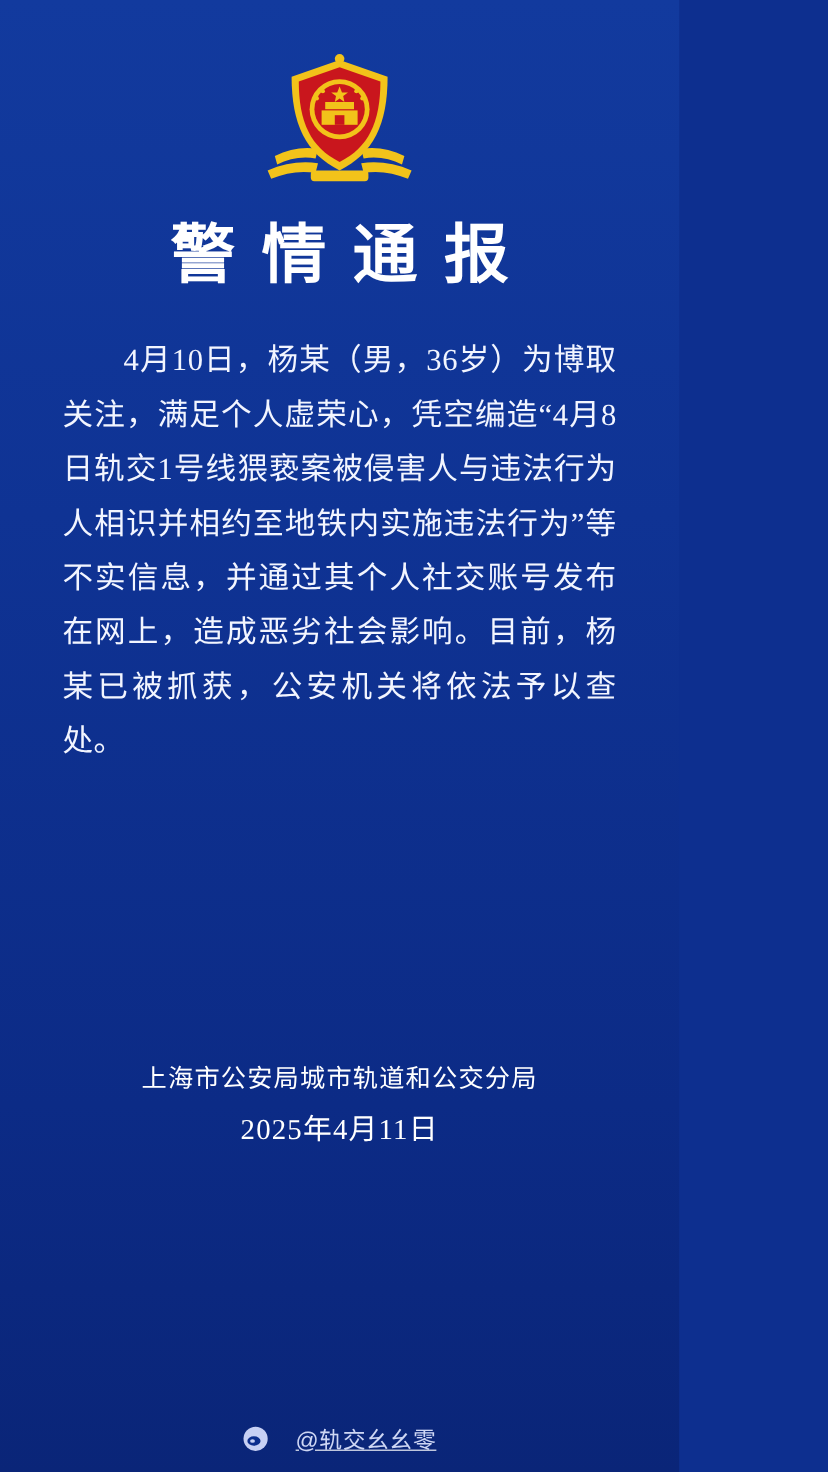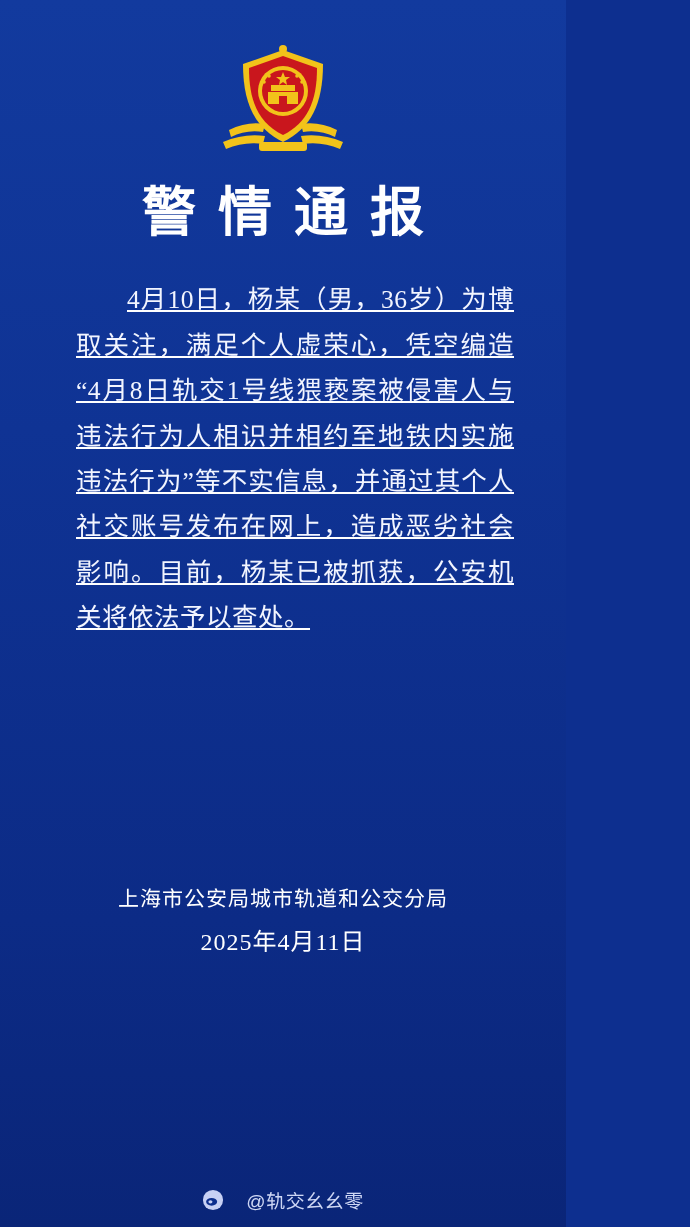--- a/index.html
+++ b/index.html
@@ -45,22 +45,21 @@
     font-weight: bold;
     letter-spacing: 22px;
     text-indent: 22px;
     color: #ffffff;
     font-family: "Liberation Serif", "DejaVu Serif", serif;
     line-height: 1.1;
   }
 
   
   .body-text {
-    margin: 34px 52px 0 76px;
-    text-decoration: underline;
+    margin: 34px 52px 0 52px;
   }
   .para {
     font-size: 25.5px;
     line-height: 1.78;
     text-align: justify;
     text-justify: inter-ideograph;
     text-indent: 2em;
     margin: 0 0 2px 0;
     color: #f2f5ff;
     letter-spacing: 0.5px;
@@ -91,20 +90,21 @@
   .footer {
     position: absolute;
     left: 0;
     right: 0;
     bottom: 14px;
     display: flex;
     align-items: center;
     justify-content: center;
     gap: 22px;
     opacity: 0.92;
+    text-decoration: underline;
   }
   .weibo-icon {
     width: 22px;
     height: 22px;
     display: block;
   }
   .footer-handle {
     font-size: 19px;
     color: #dfe6ff;
     font-family: "Liberation Sans", sans-serif;

